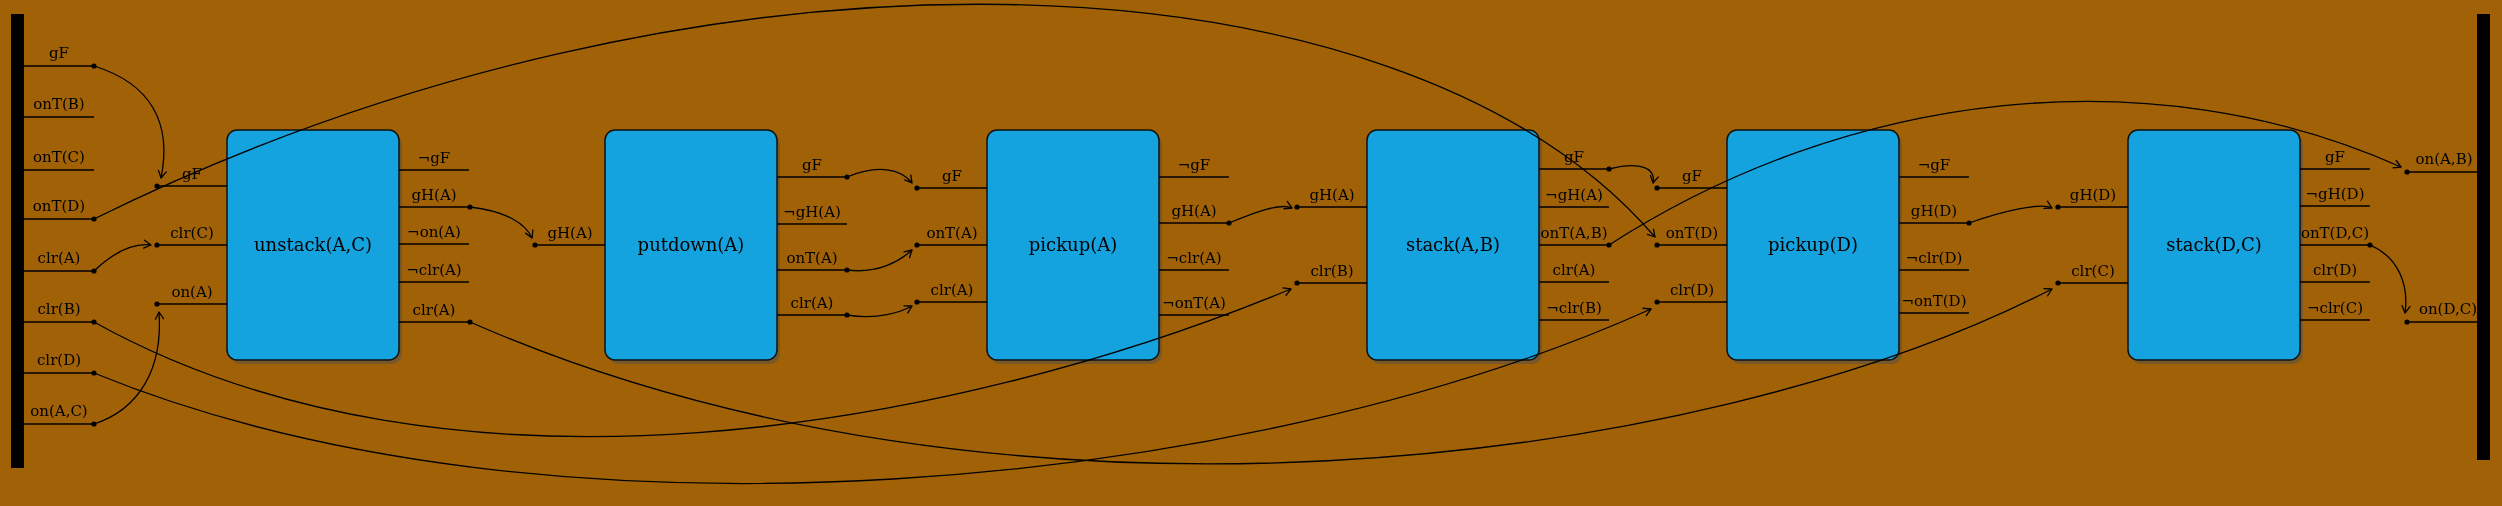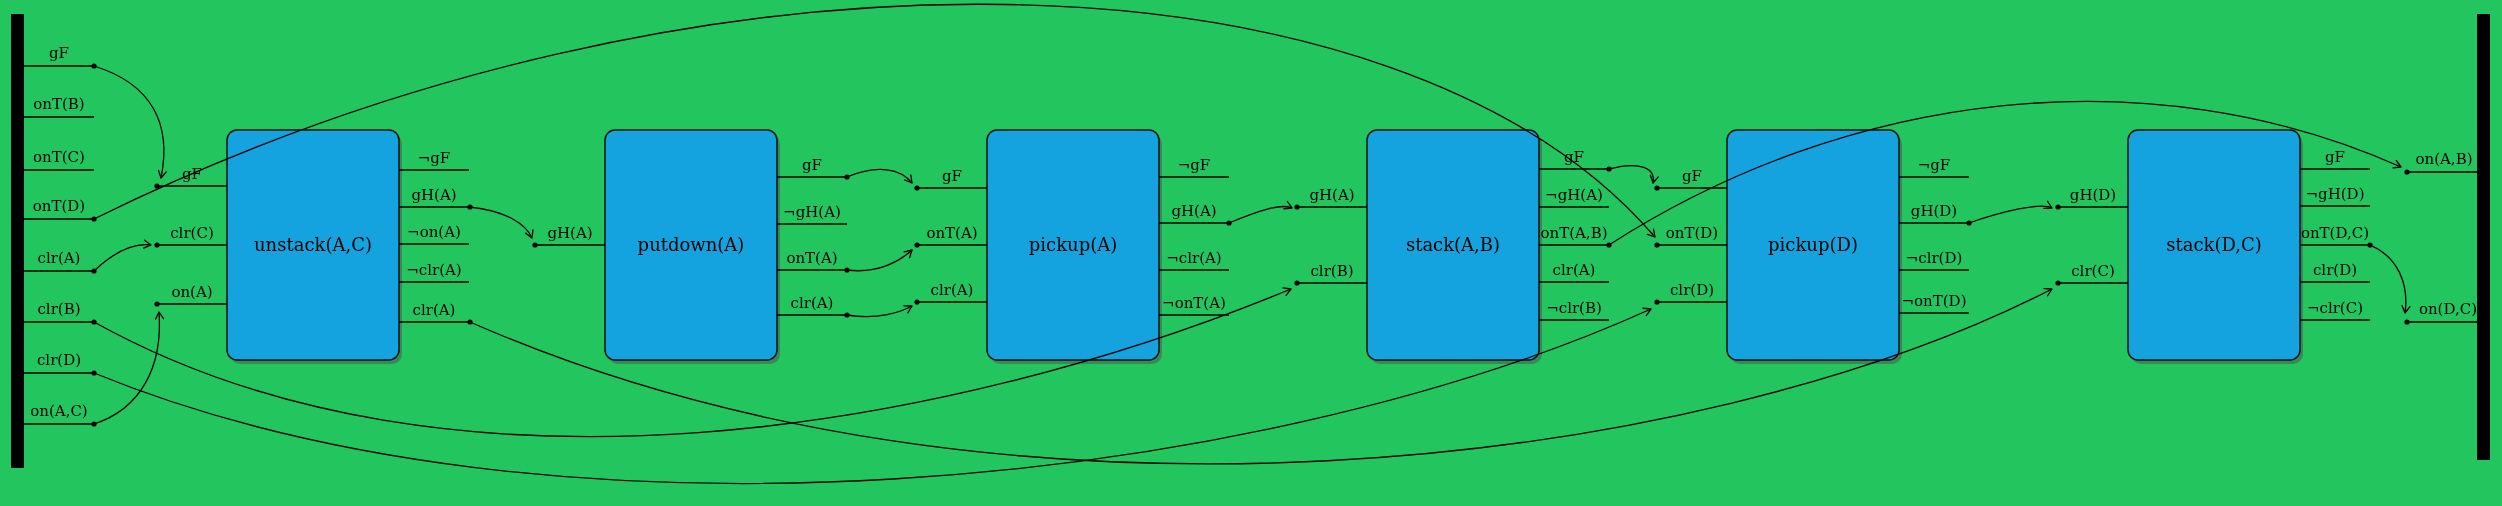--- a/index.html
+++ b/index.html
@@ -1,16 +1,16 @@
 <!DOCTYPE html>
 <html><head>
 <meta charset="utf-8">
 <style>
   html,body{margin:0;padding:0;background:#ffffff;}
-  .stage{position:relative;width:2502px;height:506px;background:#22c55e;overflow:hidden;}
+  .stage{position:relative;width:2502px;height:506px;background:#a16207;overflow:hidden;}
   svg{display:block;}
   text{font-family:"DejaVu Serif","Liberation Serif",serif;fill:#000;}
   .port-label{font-size:15px;}
   .action-label{font-size:18px;}
 </style>
 </head>
 <body>
 
 <div class="stage">
 <svg width="2502" height="506" viewBox="0 0 2502 506">

